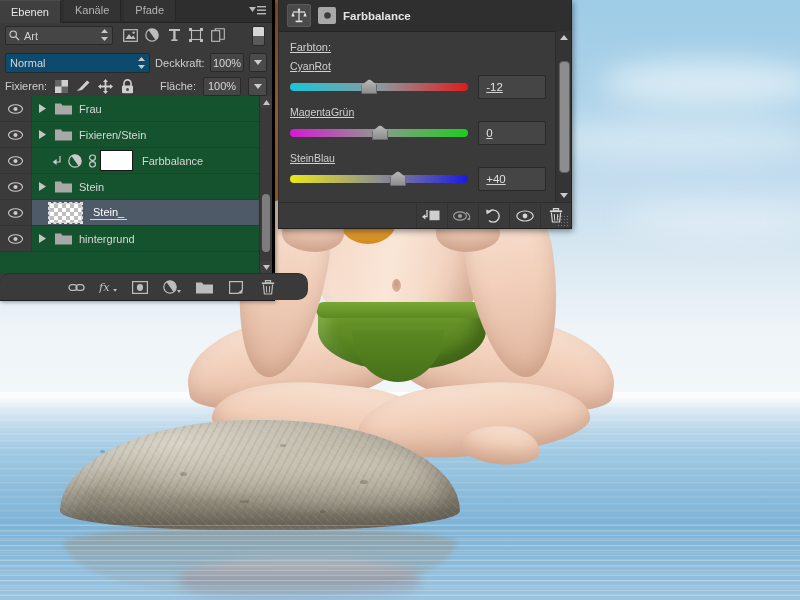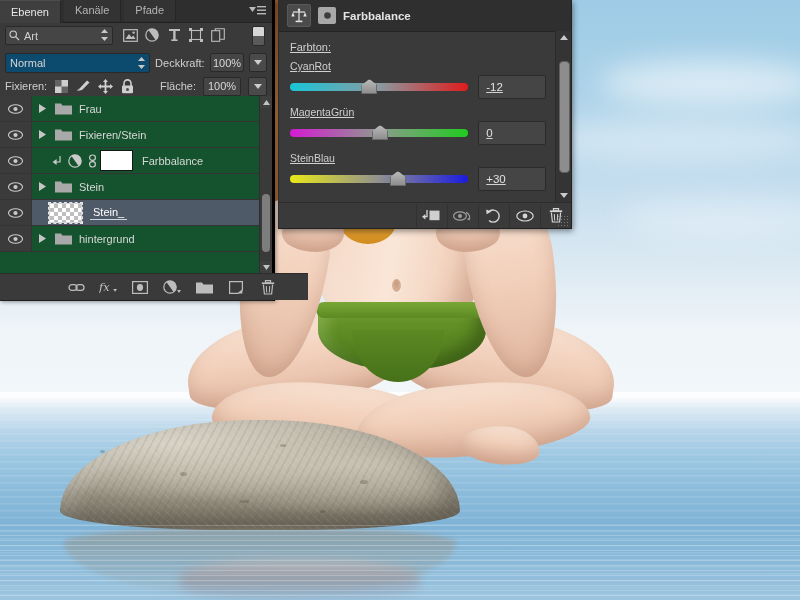--- a/index.html
+++ b/index.html
@@ -195,21 +195,21 @@
   .mask-thumb{width:31px;height:19px;background:#fff;border:1px solid #161616;}
   .clipicon{width:18px;display:flex;align-items:center;justify-content:center;}
   .linkicon{width:16px;display:flex;align-items:center;justify-content:center;}
 
   .lscroll{position:absolute;right:0;top:0;width:12px;height:177px;background:#3a3a3a;border-left:1px solid #2e2e2e;}
   .lscroll .up,.lscroll .dn{height:12px;display:flex;align-items:center;justify-content:center;background:#3f3f3f;}
   .lscroll .thumb{position:absolute;left:2px;top:98px;width:8px;height:58px;background:#7d7d7d;border-radius:4px;}
 
   .layerfooter{
     position:absolute;left:0;bottom:0;width:272px;height:26px;background:#3a3a3a;
-    border-top:1px solid #2d2d2d;display:flex;align-items:center;justify-content:center;gap:14px;padding-left:36px;
+    border-top:1px solid #2d2d2d;display:flex;align-items:center;justify-content:center;gap:14px;padding-left:36px;border-radius:10px;
   }
   .fbtn{width:18px;height:18px;display:flex;align-items:center;justify-content:center;}
 
   
   #fb-panel{
     position:absolute;left:278px;top:0;width:292px;height:228px;
     background:#3a3a3a;border:1px solid #222;border-top:none;border-left:1px solid #2a2a2a;
     color:#d2d2d2;font-size:11px;box-shadow:1px 2px 6px rgba(0,0,0,.45);
   }
   .fb-title{height:31px;background:#2f2f2f;display:flex;align-items:center;padding:0 8px;gap:7px;border-bottom:1px solid #242424;}
@@ -669,21 +669,21 @@
 
     <div class="sl-block">
       <div class="sl-labels">
         <span>Stein</span>
         <span>Blau</span>
       </div>
       <div class="sl-line">
         <div class="track tk3">
           <div class="knob" style="left:60%"></div>
         </div>
-        <div class="valbox">+30</div>
+        <div class="valbox">+40</div>
       </div>
     </div>
 
     <div class="lum-row">
       <span class="cbx">
         <svg width="11" height="10" viewBox="0 0 11 10">
             <polyline points="0.8,5 3.6,8.4 10,0.8" fill="none" stroke="#e6e6e6" stroke-width="1.5"></polyline>
           </svg>
       </span>
       <span class="lbl">Luminanz erhalten</span>

